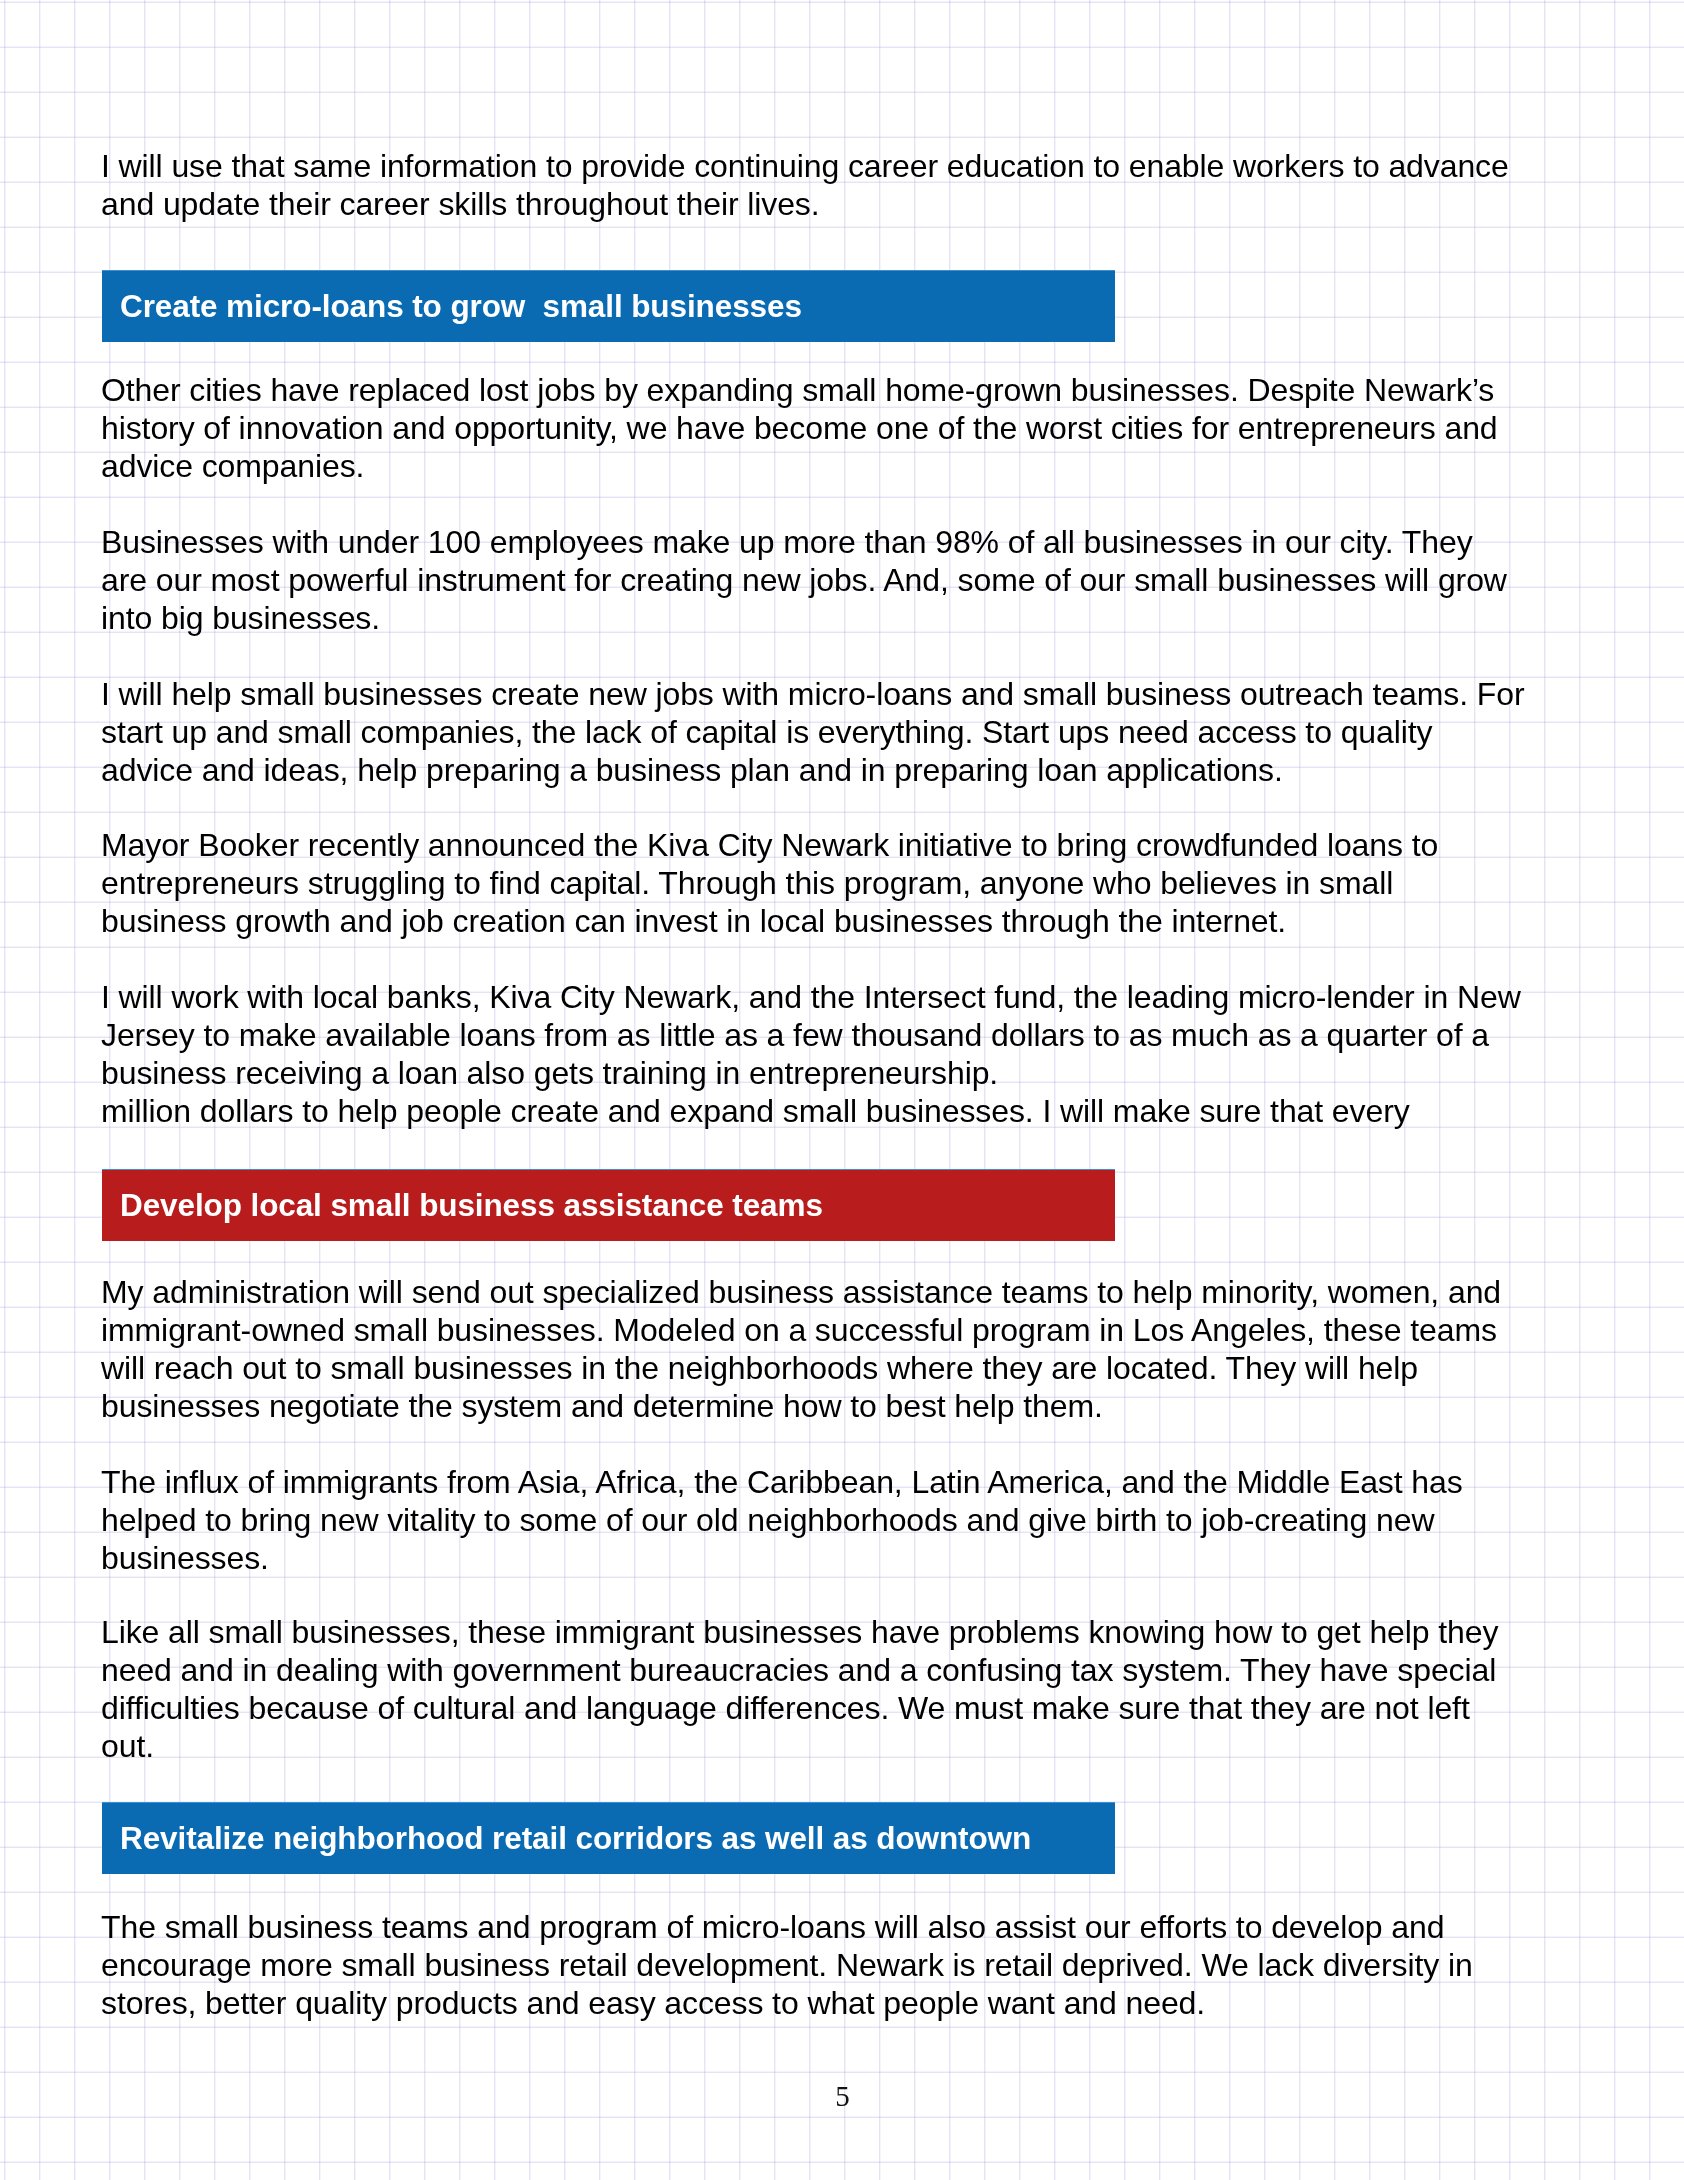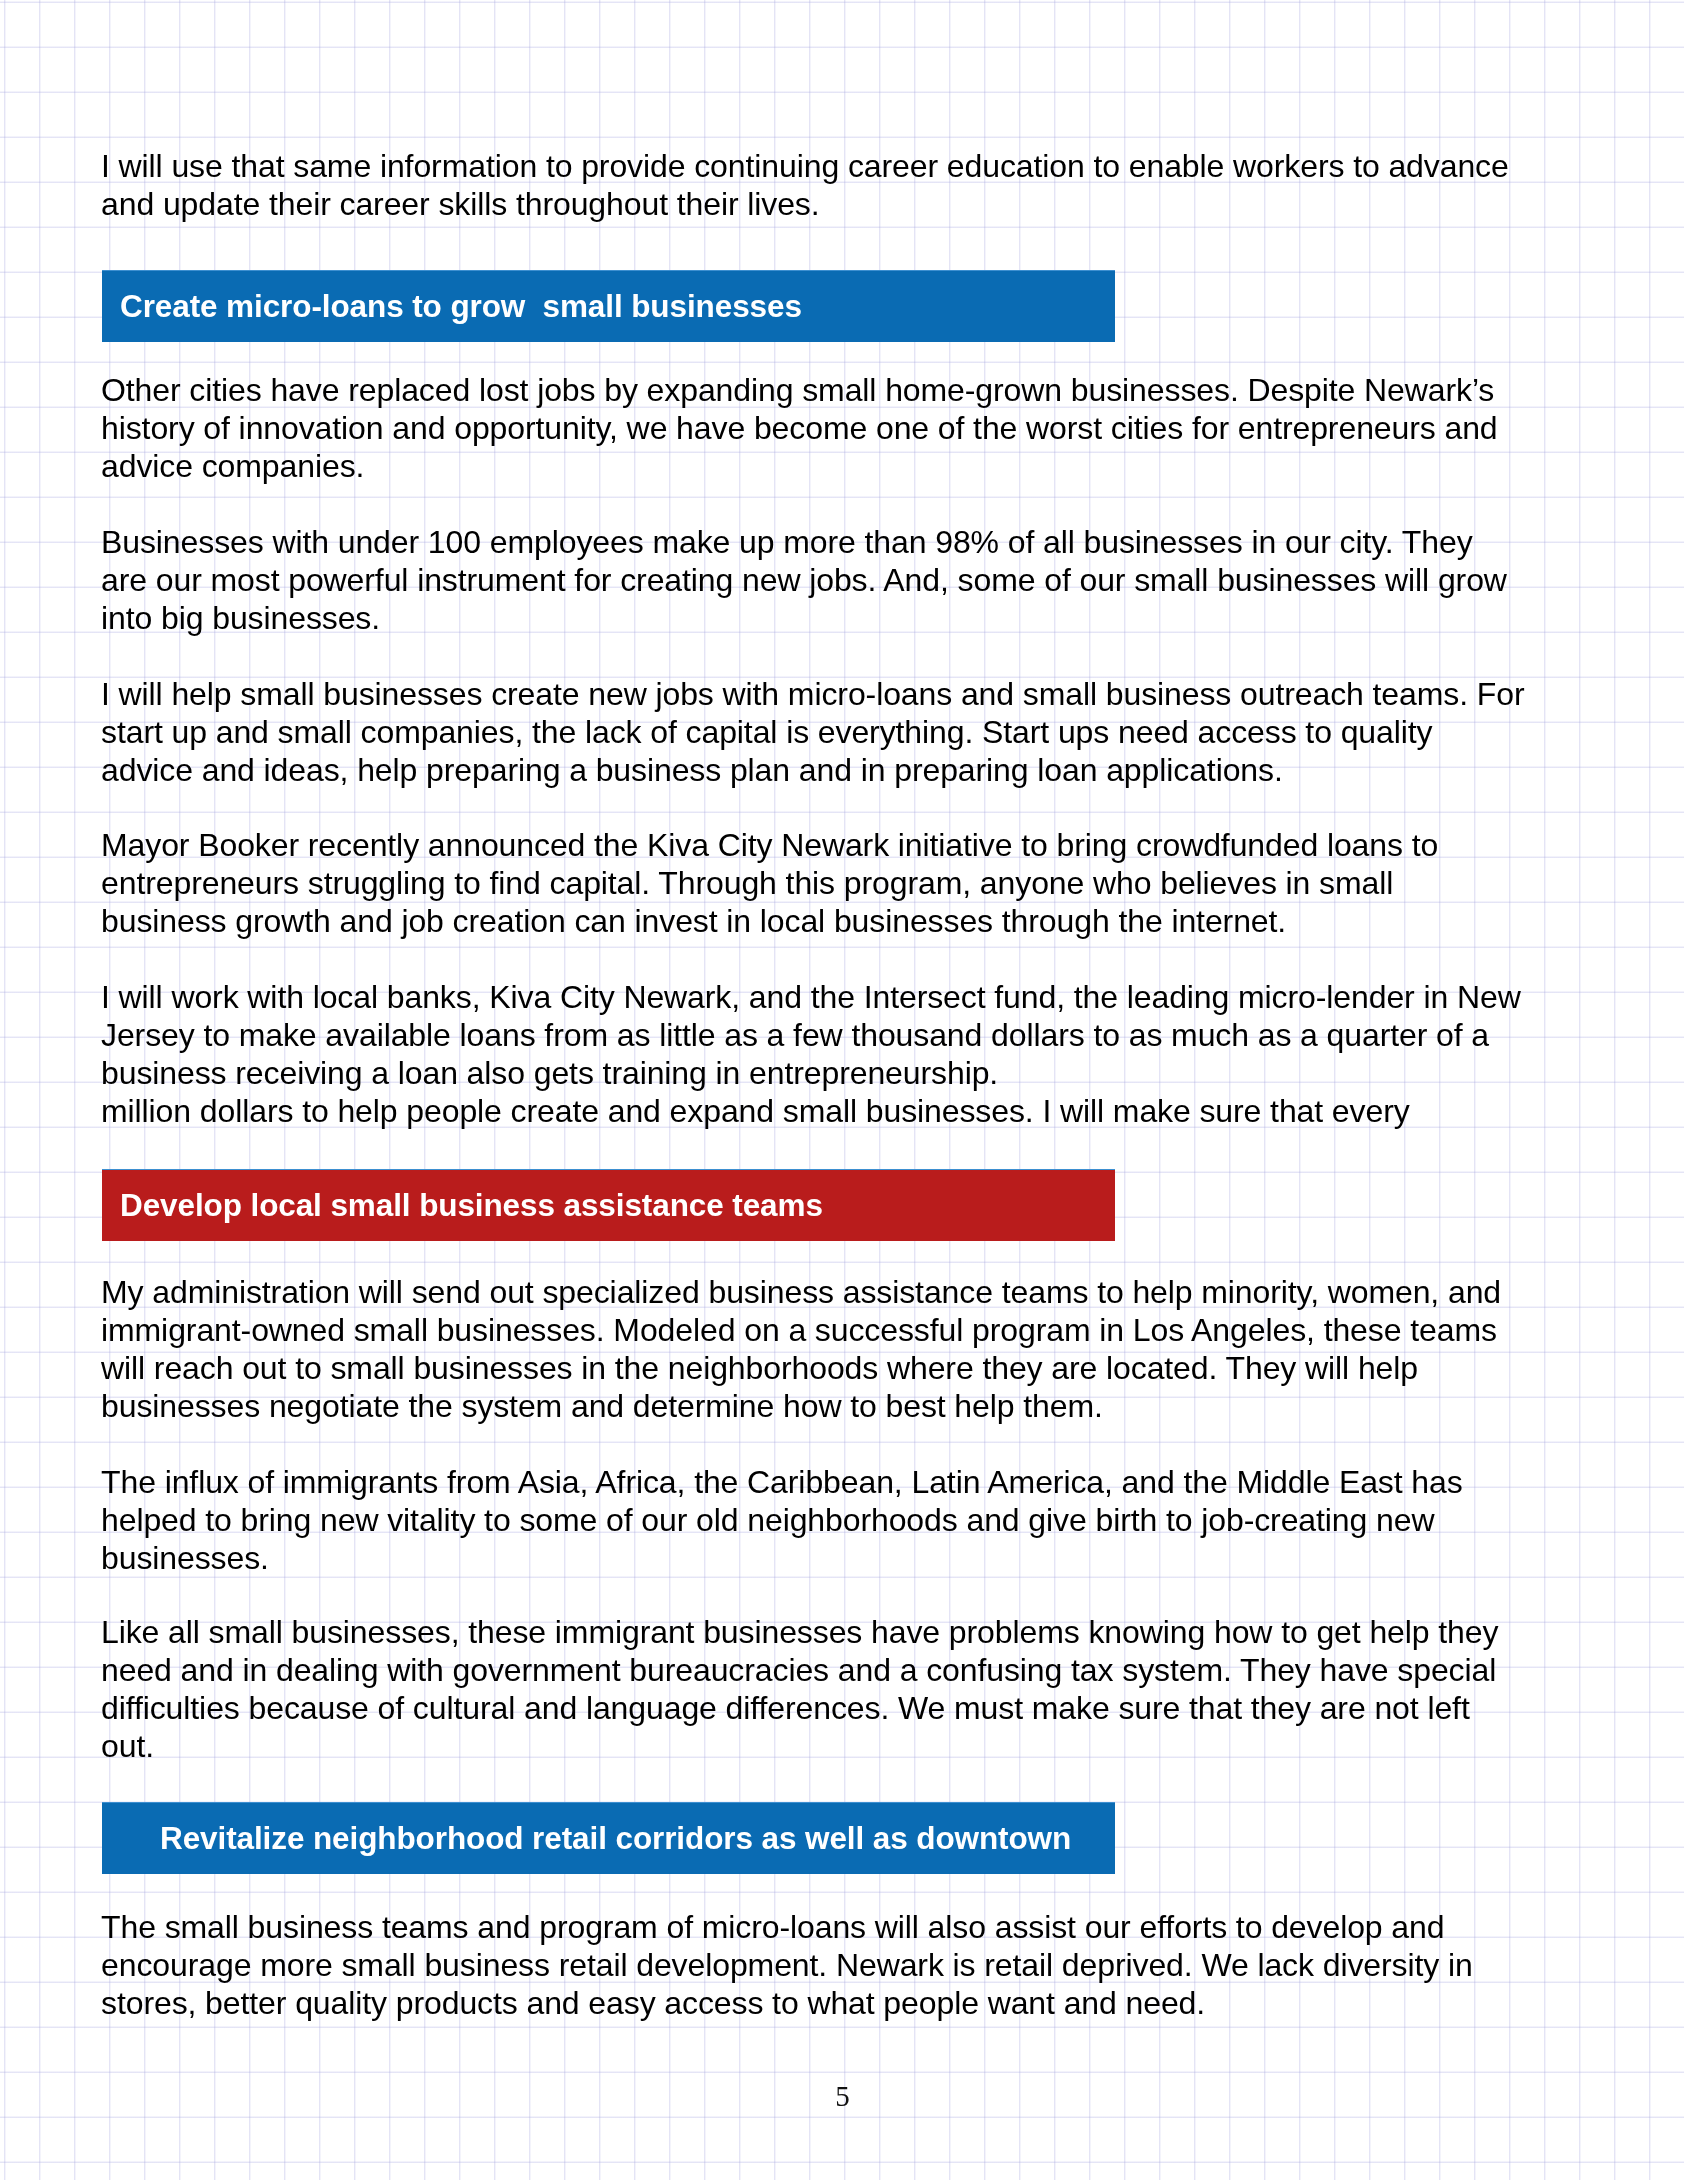--- a/index.html
+++ b/index.html
@@ -121,21 +121,21 @@
   </div>
 
   <div class="para" style="top:1613px">
     <span class="line">Like all small businesses, these immigrant businesses have problems knowing how to get help they</span>
     <span class="line">need and in dealing with government bureaucracies and a confusing tax system. They have special</span>
     <span class="line">difficulties because of cultural and language differences. We must make sure that they are not left</span>
     <span class="line">out.</span>
   </div>
 
   <div class="heading" style="top: 1802px; background: rgb(10, 107, 179);">
-    <span class="heading-text" style="color: rgb(255, 255, 255); margin-left: 40px;">Revitalize neighborhood retail corridors as well as downtown</span>
+    <span class="heading-text" style="color: rgb(255, 255, 255);">Revitalize neighborhood retail corridors as well as downtown</span>
   </div>
 
   <div class="para" style="top:1908px">
     <span class="line">The small business teams and program of micro-loans will also assist our efforts to develop and</span>
     <span class="line">encourage more small business retail development. Newark is retail deprived. We lack diversity in</span>
     <span class="line">stores, better quality products and easy access to what people want and need.</span>
   </div>
 
   <div class="page-number">5</div>
 

